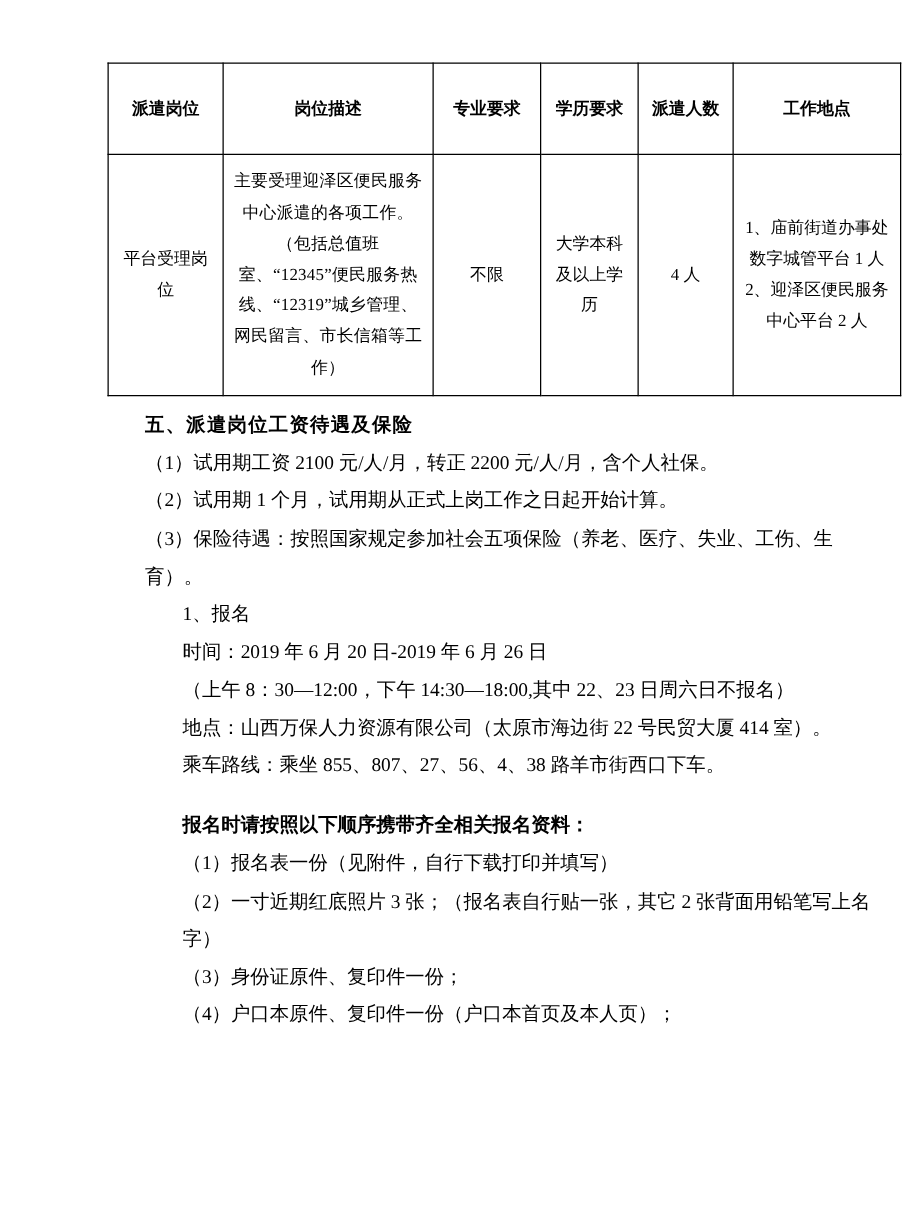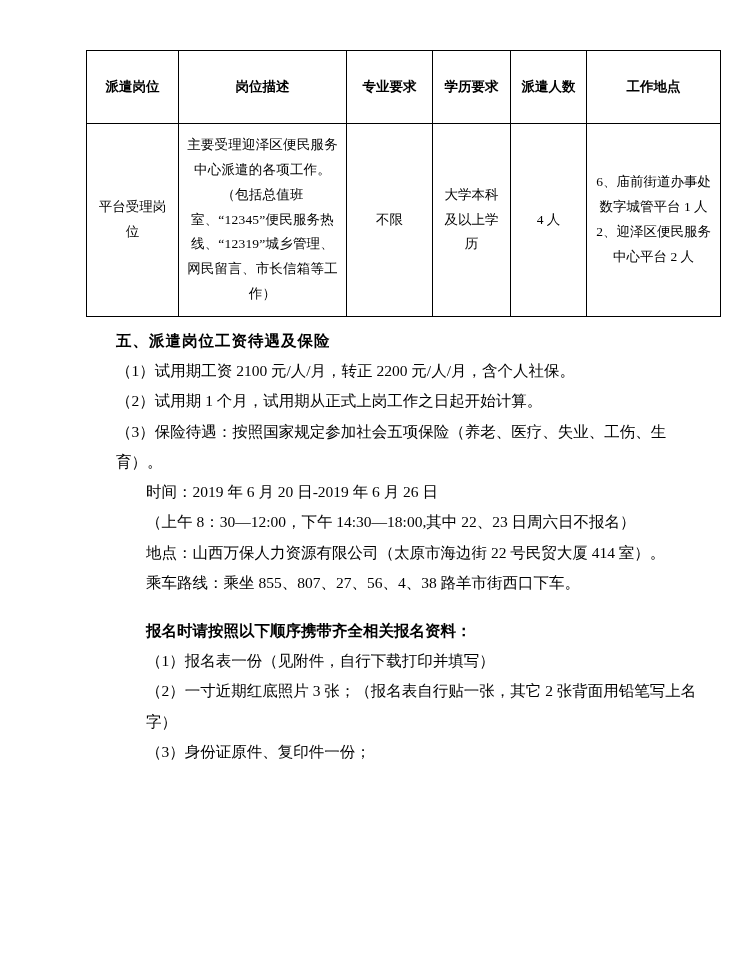--- a/index.html
+++ b/index.html
@@ -113,40 +113,42 @@
         </tr>
       </thead>
       <tbody>
         <tr>
           <td class="tall">平台受理岗位</td>
           <td class="desc">主要受理迎泽区便民服务中心派遣的各项工作。（包括总值班室、“12345”便民服务热线、“12319”城乡管理、网民留言、市长信箱等工作）</td>
           <td>不限</td>
           <td>大学本科及以上学历</td>
           <td>4 人</td>
           <td class="loc">
-            <div>6、庙前街道办事处</div>
+            <div>1、庙前街道办事处</div>
             <div>数字城管平台 1 人</div>
             <div>2、迎泽区便民服务</div>
             <div>中心平台 2 人</div>
           </td>
         </tr>
       </tbody>
     </table>
   </div>
 
   <div class="content">
 
     <p class="h-sec ind1">五、派遣岗位工资待遇及保险</p>
     <p class="p ind1">（1）试用期工资 2100 元/人/月，转正 2200 元/人/月，含个人社保。</p>
     <p class="p ind1">（2）试用期 1 个月，试用期从正式上岗工作之日起开始计算。</p>
     <p class="p ind1">（3）保险待遇：按照国家规定参加社会五项保险（养老、医疗、失业、工伤、生育）。</p>
 
+    <p class="p ind2">1、报名</p>
     <p class="p ind2">时间：2019 年 6 月 20 日-2019 年 6 月 26 日</p>
     <p class="p ind2">（上午 8：30—12:00，下午 14:30—18:00,其中 22、23 日周六日不报名）</p>
     <p class="p ind2">地点：山西万保人力资源有限公司（太原市海边街 22 号民贸大厦 414 室）。</p>
     <p class="p ind2">乘车路线：乘坐 855、807、27、56、4、38 路羊市街西口下车。</p>
     <p class="p ind2 bold">报名时请按照以下顺序携带齐全相关报名资料：</p>
     <p class="p ind2">（1）报名表一份（见附件，自行下载打印并填写）</p>
     <p class="p ind2">（2）一寸近期红底照片 3 张；（报名表自行贴一张，其它 2 张背面用铅笔写上名字）</p>
     <p class="p ind2">（3）身份证原件、复印件一份；</p>
+    <p class="p ind2">（4）户口本原件、复印件一份（户口本首页及本人页）；</p>
 
   </div>
 </div>
 
 </body></html>

